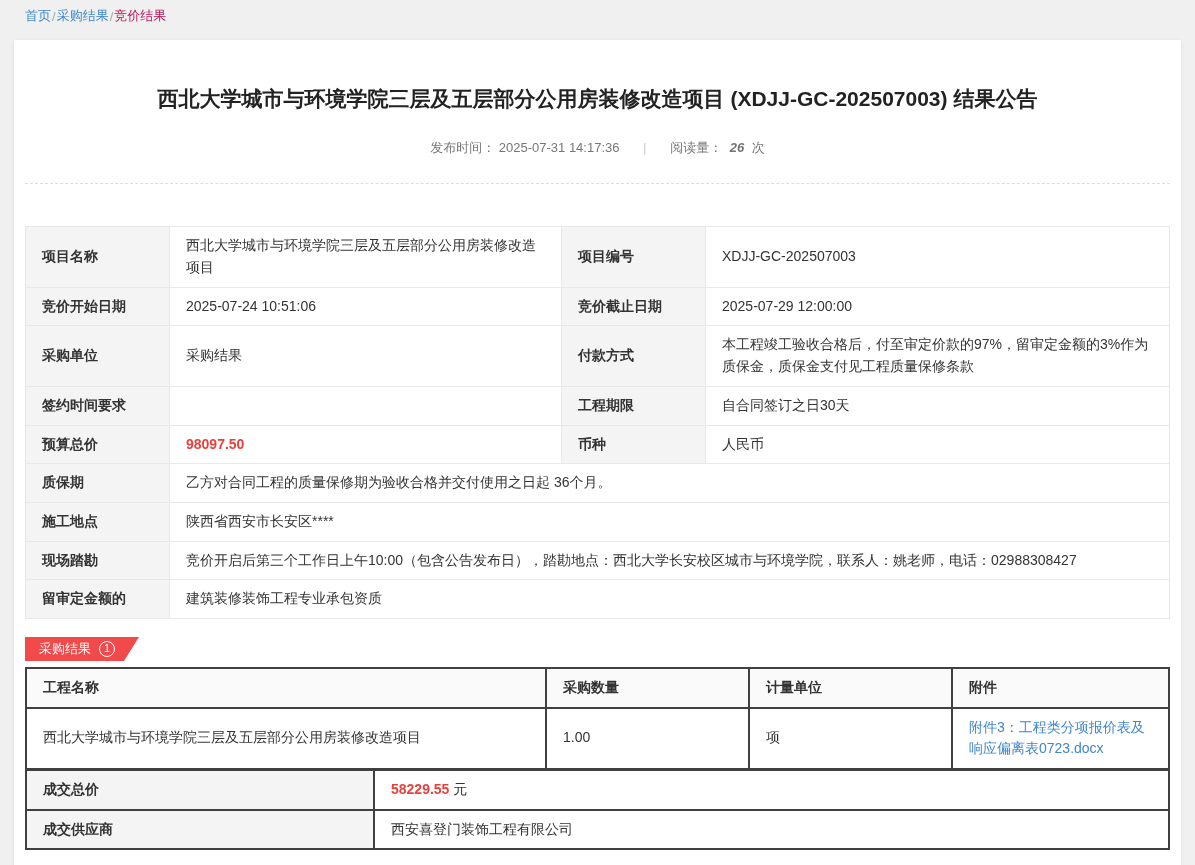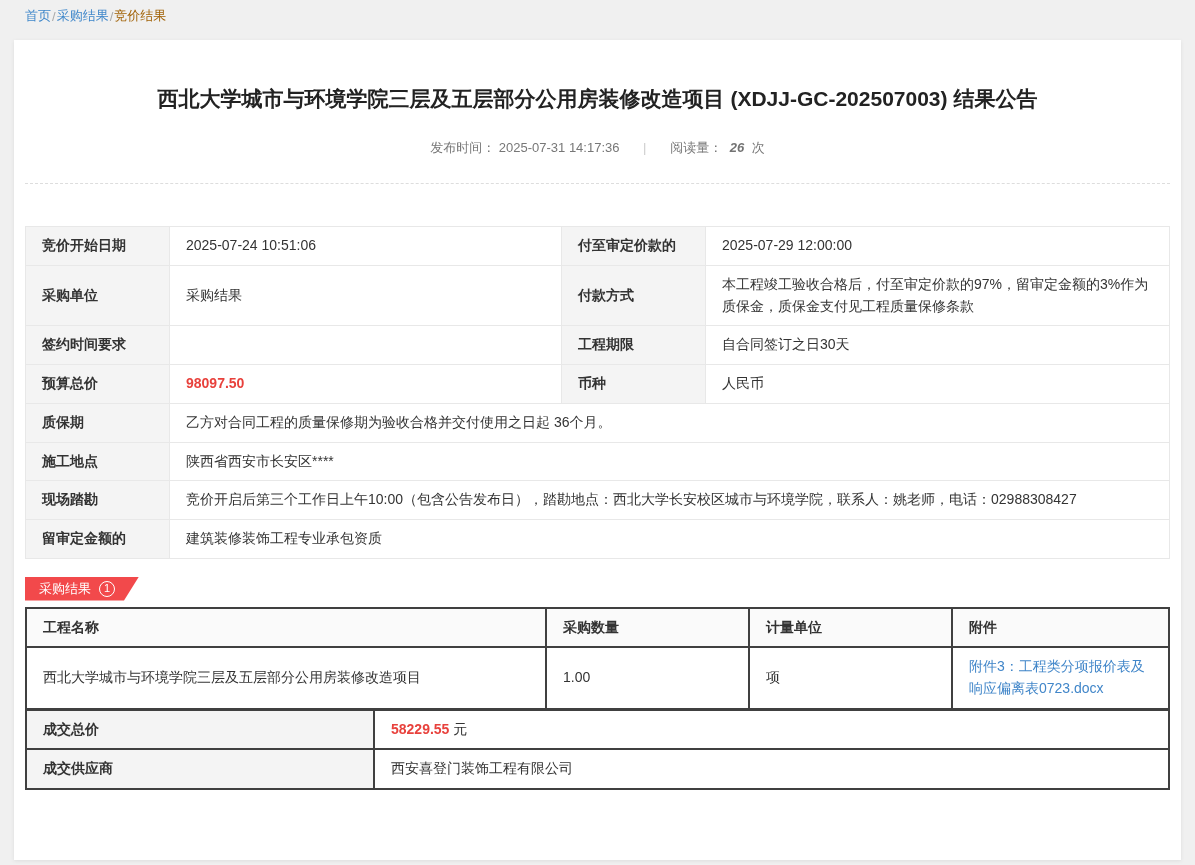--- a/index.html
+++ b/index.html
@@ -17,21 +17,21 @@
   .breadcrumb {
     height: 32px;
     display: flex;
     align-items: center;
     gap: 1px;
     padding-left: 25px;
     font-size: 13px;
   }
   .breadcrumb a { color: #3f87ca; text-decoration: none; cursor: pointer; }
   .breadcrumb .sep { color: #aaa; }
-  .breadcrumb .current { color: #a16207; font-family: Liberation Mono, monospace; }
+  .breadcrumb .current { color: #be185d; font-family: Liberation Mono, monospace; }
 
   
   .card {
     background: #fff;
     margin: 8px 14px 13px;
     min-height: 820px;
     padding: 0 11px 20px;
     box-shadow: 0 1px 4px rgba(0,0,0,0.08);
   }
   .title {
@@ -144,24 +144,30 @@
 
   
   <table class="info">
     <colgroup>
         <col style="width:144px">
         <col style="width:392px">
         <col style="width:144px">
         <col>
       </colgroup>
     <tbody>
+        <tr>
+      <td class="lbl">项目名称</td>
+      <td>西北大学城市与环境学院三层及五层部分公用房装修改造项目</td>
+      <td class="lbl">项目编号</td>
+      <td>XDJJ-GC-202507003</td>
+    </tr>
     <tr>
       <td class="lbl">竞价开始日期</td>
       <td>2025-07-24 10:51:06</td>
-      <td class="lbl">付至审定价款的</td>
+      <td class="lbl">竞价截止日期</td>
       <td>2025-07-29 12:00:00</td>
     </tr>
     <tr>
       <td class="lbl">采购单位</td>
       <td>采购结果</td>
       <td class="lbl">付款方式</td>
       <td>本工程竣工验收合格后，付至审定价款的97%，留审定金额的3%作为质保金，质保金支付见工程质量保修条款</td>
     </tr>
     <tr>
       <td class="lbl">签约时间要求</td>

